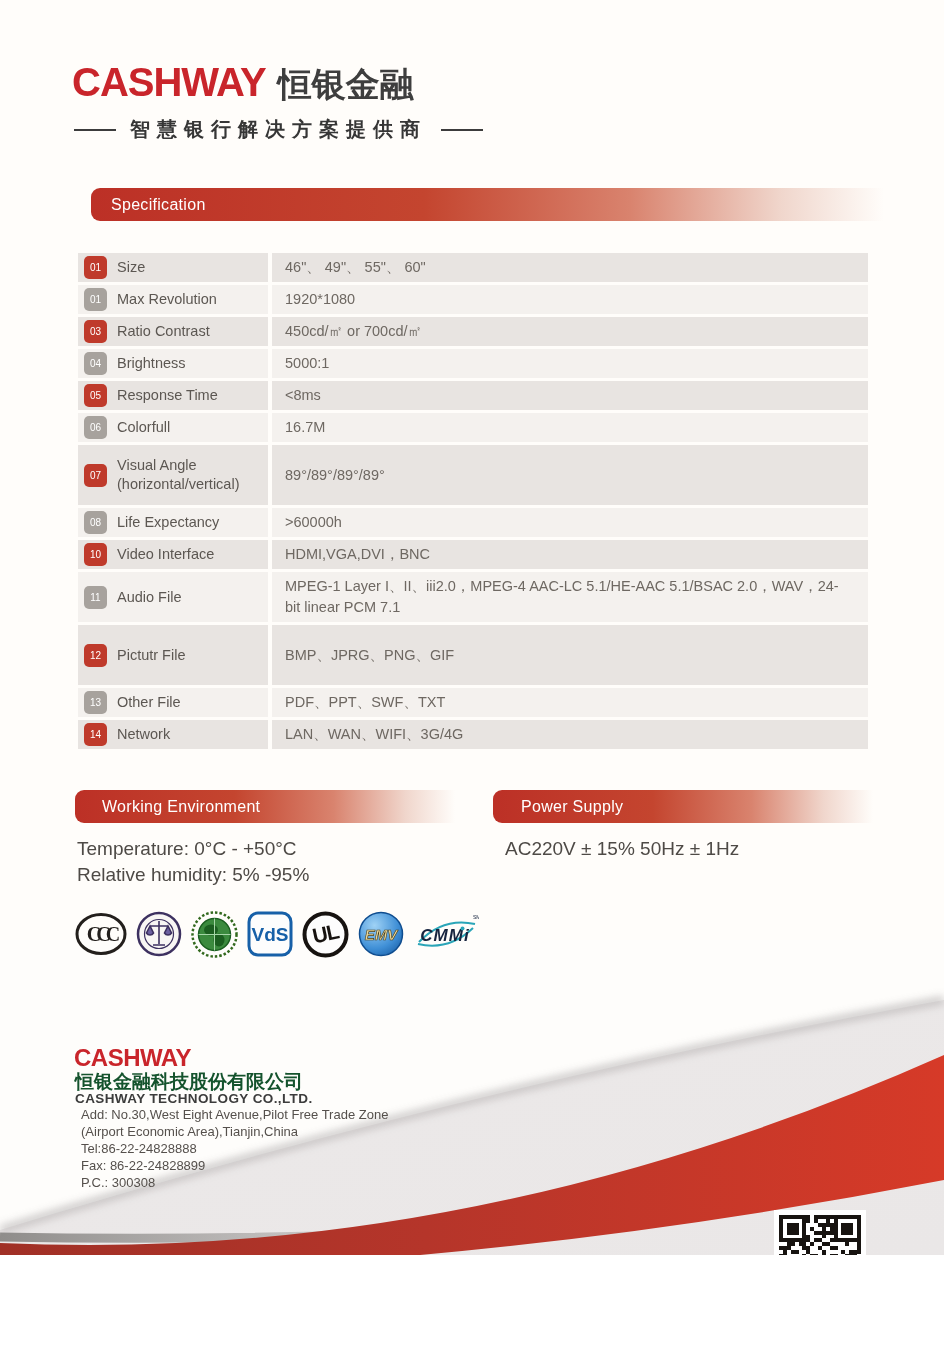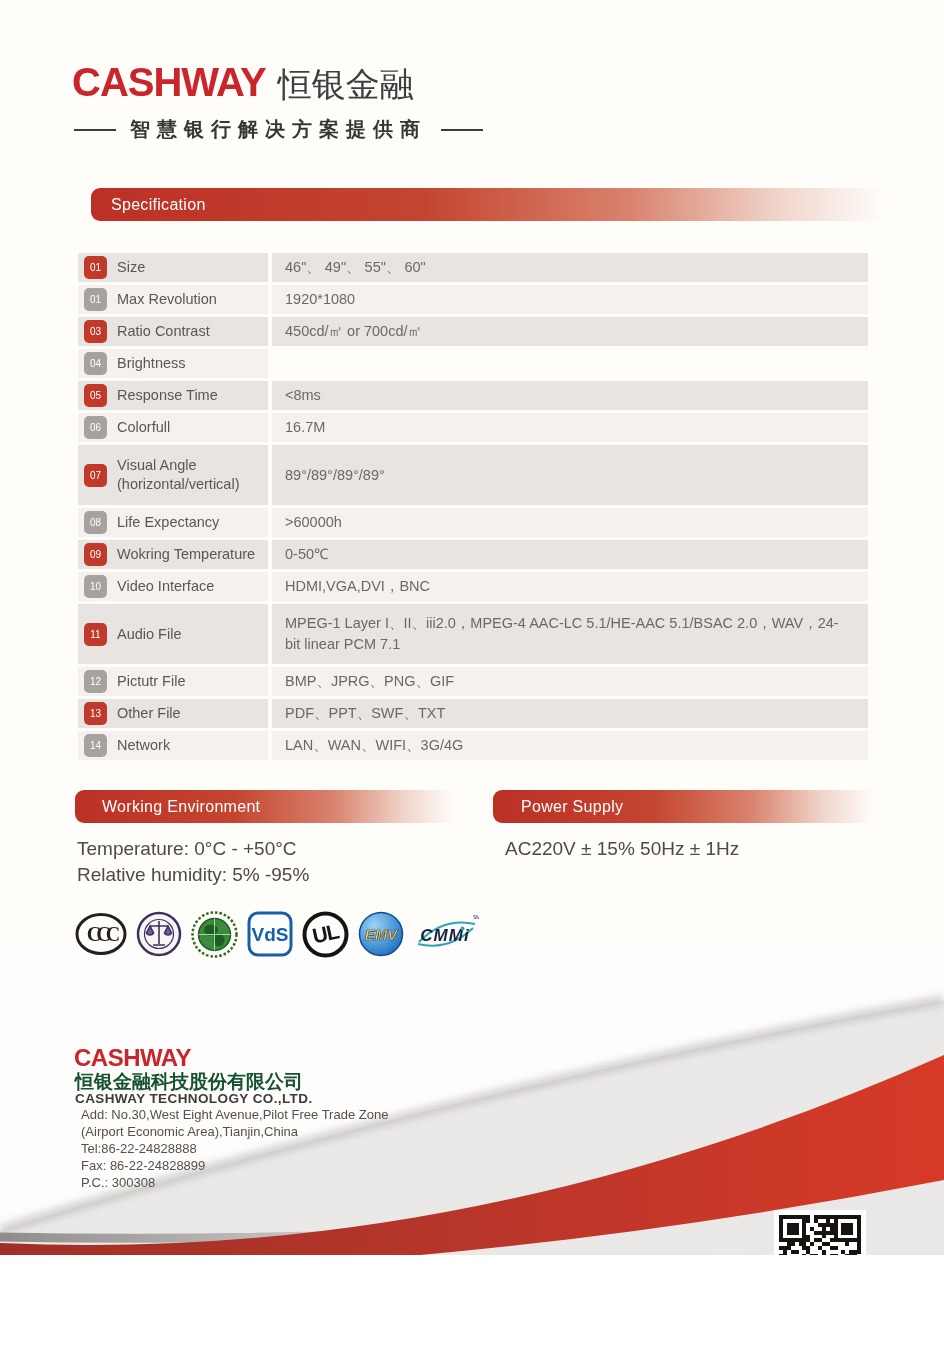--- a/index.html
+++ b/index.html
@@ -6,21 +6,21 @@
   .page{
     position:relative;width:944px;height:1255px;margin:0 auto;
     background:#fffdfa;overflow:hidden;
     font-family:"Liberation Sans",sans-serif;color:#555;
   }
   .page>*{position:absolute;z-index:1;}
   
   .brand{top:62px;left:72px;width:600px;}
   .brand-row{display:flex;align-items:baseline;}
   .brand-en{font-size:40px;font-weight:bold;letter-spacing:-1px;color:#c9252b;line-height:1;}
-  .brand-cn{font-size:34px;font-weight:normal;color:#3e3e3e;margin-left:12px;line-height:1;}
+  .brand-cn{font-size:34px;font-weight:bold;color:#3e3e3e;margin-left:12px;line-height:1;}
   .tagline{display:flex;align-items:center;margin-top:14px;margin-left:2px;}
   .tagline .dash{width:42px;height:2px;background:#3c3c3c;}
   .tagline .tagtext{
     margin:0 14px;font-family:"DejaVu Serif",serif;font-weight:bold;
     font-size:20px;letter-spacing:7px;color:#363636;white-space:nowrap;
   }
   
   .secbar{
     height:33px;border-radius:9px 0 0 9px;display:flex;align-items:center;
     background:linear-gradient(90deg,#bc3026 0%,#c4452f 42%,#d9836e 68%,#f0d6cc 87%,rgba(253,250,248,0) 100%);
@@ -137,20 +137,21 @@
           <span class="badge">03</span>
           <span class="lbl">Ratio Contrast</span>
         </div>
       <div class="cell-value">450cd/㎡ or 700cd/㎡</div>
     </div>
     <div class="row">
       <div class="cell-label">
           <span class="badge">04</span>
           <span class="lbl">Brightness</span>
         </div>
+      <div class="cell-value">5000:1</div>
     </div>
     <div class="row">
       <div class="cell-label">
           <span class="badge">05</span>
           <span class="lbl">Response Time</span>
         </div>
       <div class="cell-value">&lt;8ms</div>
     </div>
     <div class="row">
       <div class="cell-label">
@@ -165,27 +166,20 @@
           <span class="lbl">Visual Angle (horizontal/vertical)</span>
         </div>
       <div class="cell-value">89°/89°/89°/89°</div>
     </div>
     <div class="row">
       <div class="cell-label">
           <span class="badge">08</span>
           <span class="lbl">Life Expectancy</span>
         </div>
       <div class="cell-value">&gt;60000h</div>
-    </div>
-    <div class="row">
-      <div class="cell-label">
-          <span class="badge">09</span>
-          <span class="lbl">Wokring Temperature</span>
-        </div>
-      <div class="cell-value">0-50℃</div>
     </div>
     <div class="row">
       <div class="cell-label">
           <span class="badge">10</span>
           <span class="lbl">Video Interface</span>
         </div>
       <div class="cell-value">HDMI,VGA,DVI，BNC</div>
     </div>
     <div class="row">
       <div class="cell-label">

